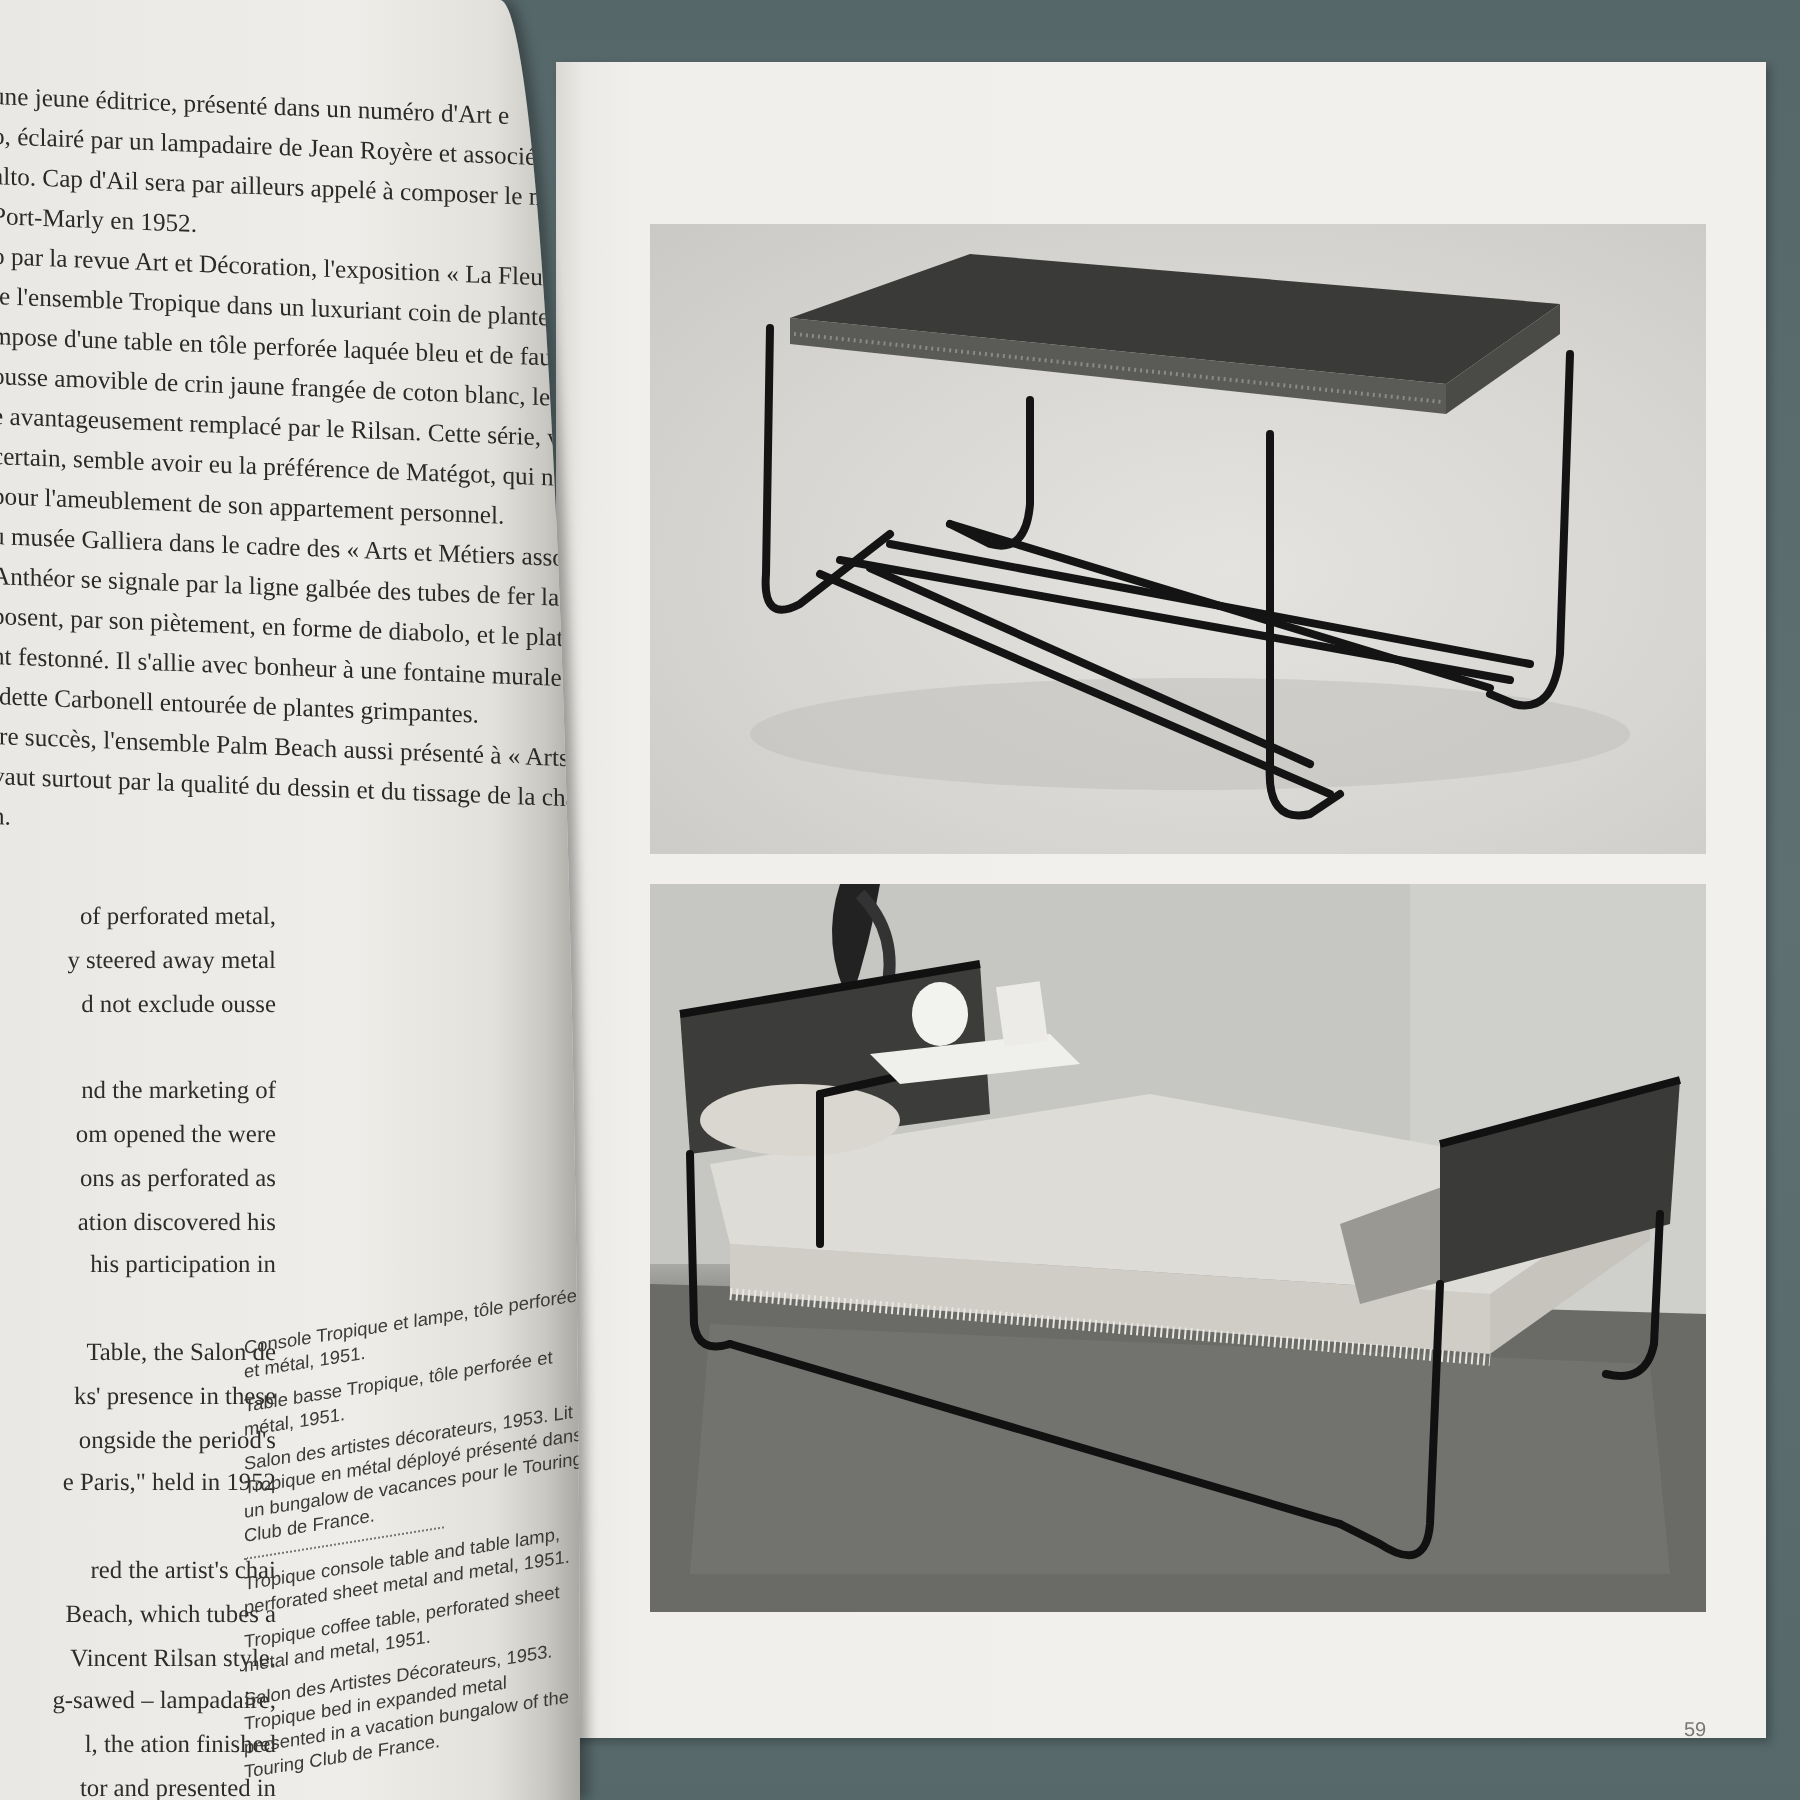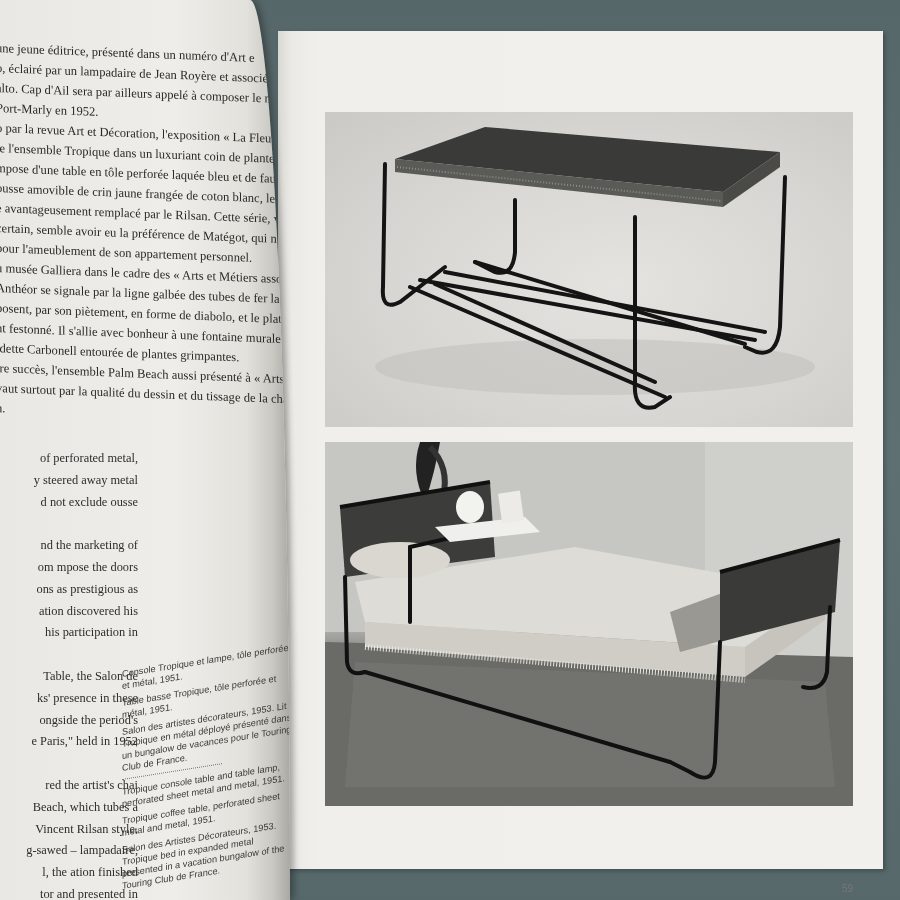--- a/index.html
+++ b/index.html
@@ -26,21 +26,21 @@
   .captions { position:absolute; left:122px; top:668px; width:170px;
         font-family:"Liberation Sans", sans-serif; font-size:9.2px; line-height:12px;
         color:#3b3a37; transform-origin:0 0; transform: skewY(-9deg); }
   .captions p { margin:0 0 5px 0; }
   .captions .divider { border-top:1px dotted #777; width:100px; margin:4px 0 6px 0; }
   .photo { position:absolute; overflow:hidden; }
   .photo-top { left:325px; top:112px; width:528px; height:315px;
         background: radial-gradient(ellipse at 55% 55%,#e4e3e0 0%,#d6d5d1 60%,#cac9c5 100%); }
   .photo-bottom { left:325px; top:442px; width:528px; height:364px;
         background:linear-gradient(180deg,#c8c8c5 0%,#c2c2bf 48%,#6e6e6b 62%,#5b5b58 100%); }
-  .page-number { position:absolute; left:842px; top:883px; font-family:"Liberation Sans", sans-serif;
+  .page-number { position:absolute; left:842px; top:860px; font-family:"Liberation Sans", sans-serif;
         font-size:10px; color:#777; }
   svg { display:block; }
 </style>
 </head>
 <body>
 
 <div class="bg"></div>
 
 <div class="right-page"></div>
 
@@ -137,22 +137,22 @@
     <p>vaut surtout par la qualité du dessin et du tissage de la chai</p>
     <p>n.</p>
   </div>
 
   <div class="en-text">
     <p><span>of perforated metal,</span></p>
     <p><span>y steered away metal</span></p>
     <p><span>d not exclude ousse</span></p>
     <div class="gap"></div>
     <p><span>nd the marketing of</span></p>
-    <p><span>om mpose the doors</span></p>
-    <p><span>ons as prestigious as</span></p>
+    <p><span>om opened the were</span></p>
+    <p><span>ons as perforated as</span></p>
     <p><span>ation discovered his</span></p>
     <p><span>his participation in</span></p>
     <div class="gap"></div>
     <p><span>Table, the Salon de</span></p>
     <p><span>ks' presence in these</span></p>
     <p><span>ongside the period's</span></p>
     <p><span>e Paris," held in 1952</span></p>
     <div class="gap"></div>
     <p><span>red the artist's chai</span></p>
     <p><span>Beach, which tubes a</span></p>

